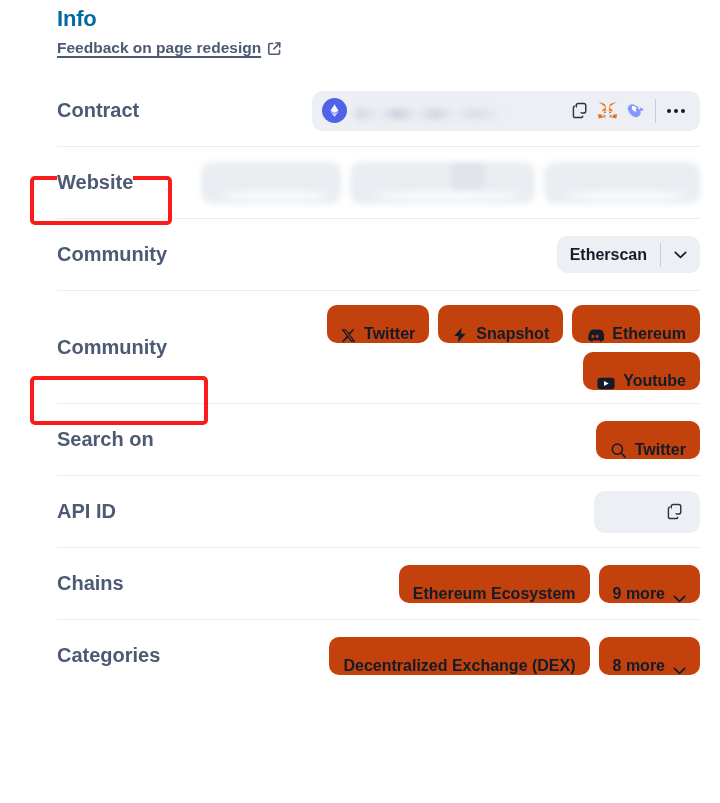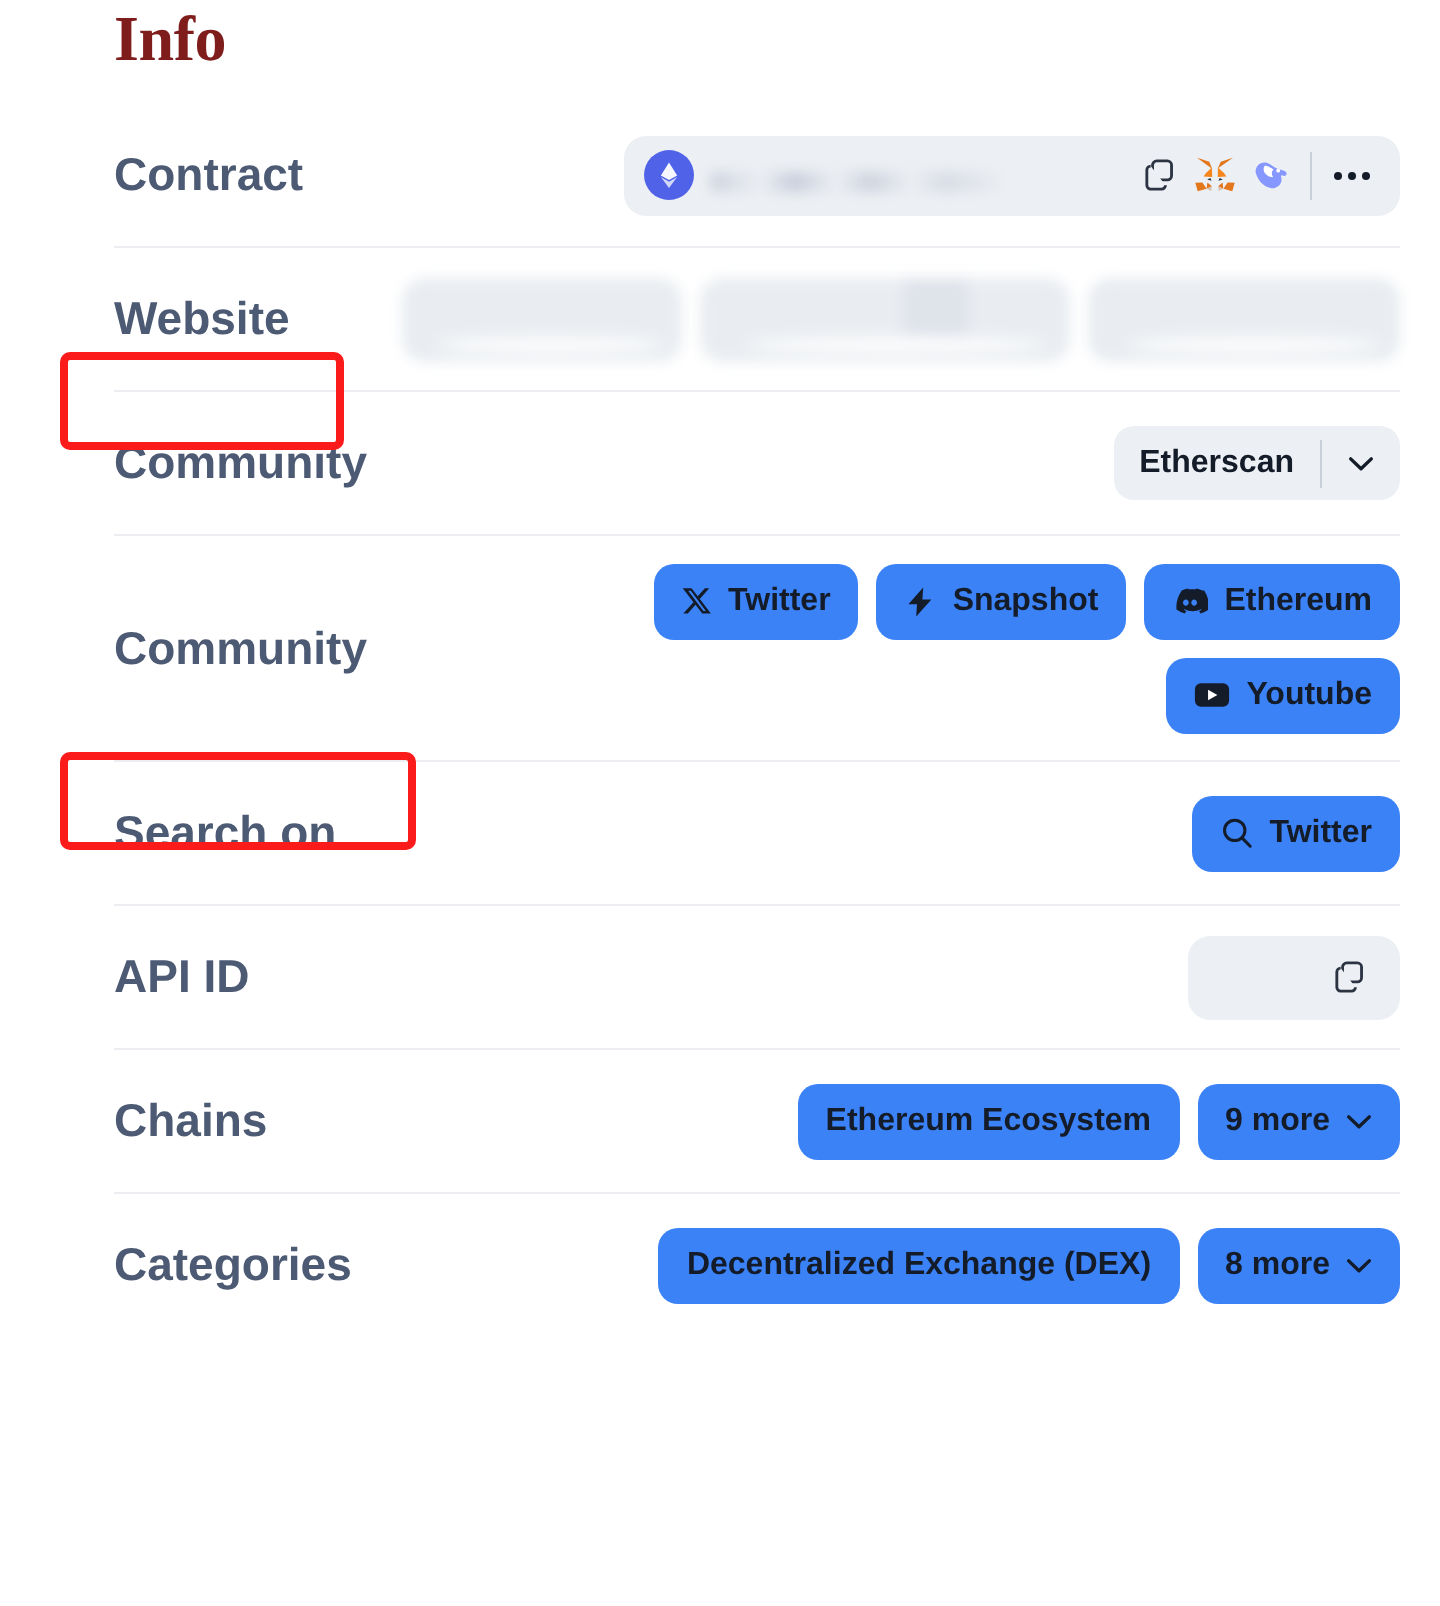--- a/index.html
+++ b/index.html
@@ -18,27 +18,26 @@
   .panel {
     position: relative;
     width: 720px;
     height: 803px;
     box-sizing: border-box;
     padding: 0 20px 0 57px;
   }
 
   
   .info-title {
-    font-size: 32px;
+    font-size: 22px;
     font-weight: bold;
-    color: #7f1d1d;
+    color: #0369a1;
     letter-spacing: -0.2px;
     padding-top: 4px;
     line-height: 30px;
-    font-family: Liberation Serif, serif;
   }
   .feedback-link {
     display: inline-flex;
     align-items: center;
     gap: 6px;
     margin-top: 5px;
     font-size: 15.5px;
     font-weight: bold;
     color: #4d5a74;
     text-decoration: none;
@@ -56,42 +55,42 @@
     display: flex;
     align-items: center;
     justify-content: space-between;
     border-top: 1px solid #eceef2;
     min-height: 71px;
     position: relative;
     gap: 10px;
   }
   .row.first { border-top: none; margin-top: 18px; }
   .row-label {
-    font-size: 23px;
+    font-size: 20px;
     font-weight: bold;
     color: #4d5a74;
     white-space: nowrap;
     flex: 0 0 auto;
   }
   .row-value {
     display: flex;
     align-items: center;
     justify-content: flex-end;
     flex-wrap: wrap;
     gap: 9px;
     flex: 1 1 auto;
     min-width: 0;
   }
 
   
   .pill {
     display: inline-flex;
-    align-items: center;
+    align-items: flex-end;
     gap: 8px;
-    background: #3b82f6;
+    background: #c2410c;
     border-radius: 10px;
     height: 38px;
     padding: 0 14px;
     font-size: 16px;
     font-weight: bold;
     color: #141b29;
     box-sizing: border-box;
     white-space: nowrap;
     cursor: pointer;
     border: none;
@@ -219,20 +218,30 @@
   .label-on-top { position: relative; z-index: 2; background: #fff; }
 </style>
 </head>
 <body>
 
 <div class="panel">
 
   
   <div class="info-title">Info</div>
 
+  <a class="feedback-link">
+    <span class="fb-text">Feedback on page redesign</span>
+    <span class="ext-icon">
+      <svg viewBox="0 0 16 16" width="15" height="15" fill="none" stroke="#4d5a74" stroke-width="1.7" stroke-linecap="round" stroke-linejoin="round">
+        <path d="M6.2 2.6H3.2a1.3 1.3 0 0 0-1.3 1.3v8.9a1.3 1.3 0 0 0 1.3 1.3h8.9a1.3 1.3 0 0 0 1.3-1.3v-3"></path>
+        <path d="M9.3 2.2h4.3v4.3"></path>
+        <path d="M13.4 2.4 7.4 8.4"></path>
+      </svg>
+    </span>
+  </a>
 
   
   <div class="row first">
     <div class="row-label">Contract</div>
     <div class="row-value">
       <div class="contract-box">
         <span class="eth-badge">
           <svg viewBox="0 0 24 24" width="15" height="15">
             <path d="M12 2 5.5 12.3 12 16l6.5-3.7L12 2z" fill="#ffffff" opacity=".95"></path>
             <path d="M12 17.3 5.5 13.6 12 22.3l6.5-8.7L12 17.3z" fill="#ffffff" opacity=".75"></path>

